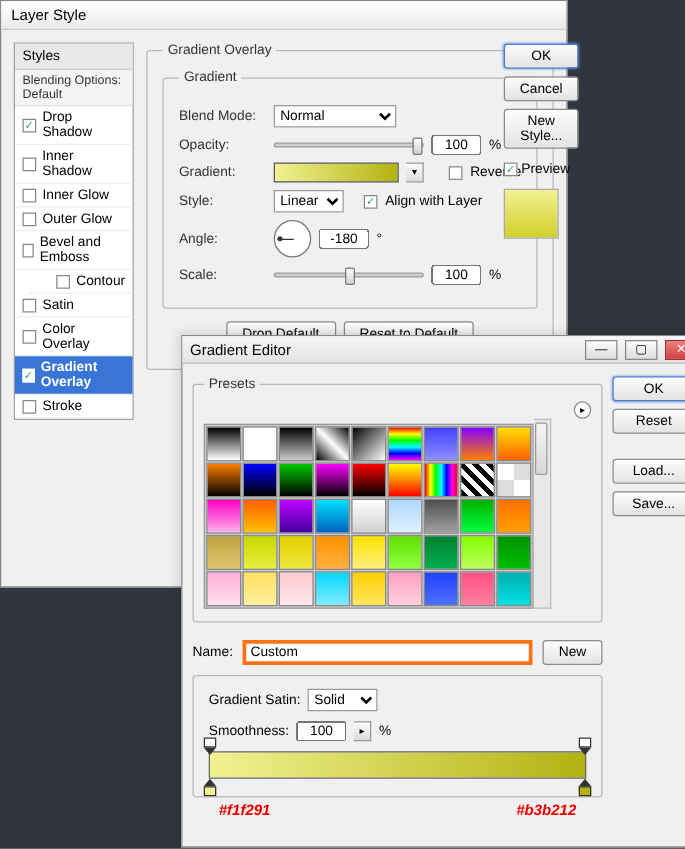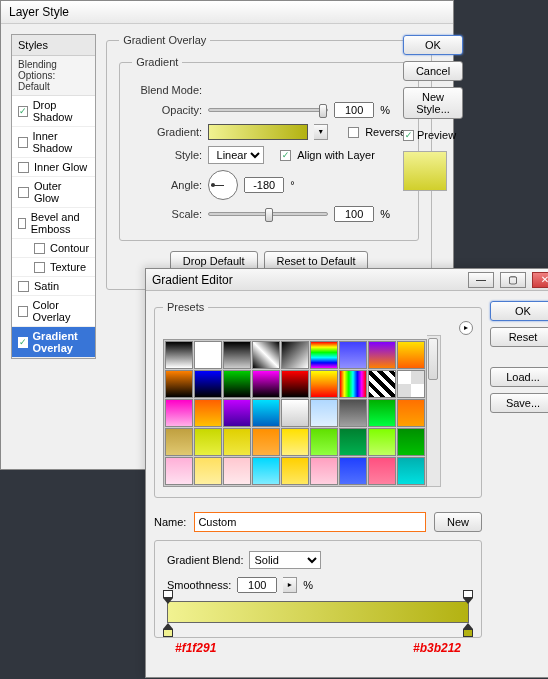--- a/index.html
+++ b/index.html
@@ -9,35 +9,35 @@
 .win-title { background: linear-gradient(#fff,#eaeaea); padding: 4px 8px; font-size: 12px; border-bottom: 1px solid #ccc; }
 
 
 #layerStyle { left: 0; top: 0; width: 454px; height: 470px; }
 #layerStyle .body { display: flex; padding: 10px 22px 10px 10px; gap: 10px; }
 
 .styles-panel { width: 148px; border: 1px solid #a0a0a0; background: #fff; }
 .styles-head { background: #e8e8e8; padding: 4px 6px; border-bottom: 1px solid #ccc; font-weight: normal; }
 .styles-sub { background: #f4f4f4; padding: 3px 6px; border-bottom: 1px solid #e0e0e0; font-size: 10px; color: #333; }
 .style-row { display: flex; align-items: center; gap: 5px; padding: 3px 6px; border-bottom: 1px solid #eee; cursor: pointer; }
-.style-row.indent { padding-left: 22px; }
+.style-row.indent { padding-left: 22px; margin-left: 11px; }
 .style-row.sel { background: #3875d7; color: #fff; }
 .cb { width: 11px; height: 11px; border: 1px solid #888; background: #fff; display: inline-flex; align-items: center; justify-content: center; font-size: 9px; line-height: 1; color: #3a6; }
 .style-row.sel .cb { border-color:#fff; }
 
 .overlay-panel { flex: 1; position: relative; }
 fieldset { border: 1px solid #b8b8b8; border-radius: 3px; padding: 10px 12px 12px; }
 legend { padding: 0 4px; color: #333; }
 .inner-fs { margin-top: 0; }
 .row { display: flex; align-items: center; gap: 6px; margin: 6px 0; }
-.lbl { width: 70px; text-align: right; color: #333; }
+.lbl { width: 70px; color: #333; }
 select { border: 1px solid #999; background: #fff; font-size: 11px; height: 18px; }
 select.blend { width: 98px; }
-select.style { width: 56px; text-align: right; }
-input[type=text] { border: 1px solid #f97316; height: 18px; padding: 0 3px; text-align: left; background:#fff; }
+select.style { width: 56px; }
+input[type=text] { border: 3px solid #f97316; height: 18px; padding: 0 3px; text-align: left; background:#fff; }
 .num { width: 40px; text-align:center; }
 .slider { flex: 0 0 120px; height: 4px; background: #d0d0d0; border: 1px solid #999; position: relative; border-radius: 2px; }
 .slider .thumb { position: absolute; top: -5px; width: 8px; height: 14px; background: linear-gradient(#fefefe,#d0d0d0); border: 1px solid #777; border-radius: 2px; }
 .grad-swatch { width: 100px; height: 16px; border: 1px solid #555; background: linear-gradient(90deg,#f1f291,#b3b212); }
 .drop-arrow { width: 14px; height: 16px; border: 1px solid #999; border-left: none; background: linear-gradient(#fafafa,#dcdcdc); text-align: center; line-height: 14px; font-size: 8px; }
 .angle-dial { width: 30px; height: 30px; border: 1px solid #777; border-radius: 50%; position: relative; background: #fff; }
 .angle-dial .hand { position: absolute; left: 2px; top: 14px; width: 13px; height: 1px; background: #333; }
 .angle-dial .dot { position:absolute; left:2px; top:12px; width:4px; height:4px; background:#333; border-radius:50%; }
 .btn { background: linear-gradient(#fdfdfd,#e3e3e3); border: 1px solid #8a8a8a; border-radius: 3px; padding: 3px 12px; cursor: pointer; min-width: 50px; text-align: center; }
 .btn.primary { border-color: #4a7bd0; box-shadow: 0 0 2px #5a8be0; }
@@ -114,47 +114,48 @@
             <span>Outer Glow</span>
           </div>
           <div class="style-row">
             <span class="cb"></span>
             <span>Bevel and Emboss</span>
           </div>
           <div class="style-row indent">
             <span class="cb"></span>
             <span>Contour</span>
           </div>
-          <div class="style-row indent">
-            <span class="cb"></span>
-            <span>Texture</span>
-          </div>
           <div class="style-row">
             <span class="cb"></span>
             <span>Satin</span>
           </div>
           <div class="style-row">
             <span class="cb"></span>
             <span>Color Overlay</span>
           </div>
           <div class="style-row sel">
             <span class="cb">✓</span>
             <span style="font-weight: bold;">Gradient Overlay</span>
+          </div>
+          <div class="style-row">
+            <span class="cb"></span>
+            <span>Stroke</span>
           </div>
         </div>
     </div>
 
     <div class="overlay-panel">
       <fieldset>
         <legend>Gradient Overlay</legend>
         <fieldset class="inner-fs">
           <legend>Gradient</legend>
 
           <div class="row">
             <span class="lbl">Blend Mode:</span>
+            <select class="blend"><option>Normal</option></select>
           </div>
 
           <div class="row">
             <span class="lbl">Opacity:</span>
             <div class="slider">
                 <div class="thumb" style="left:110px"></div>
               </div>
             <input class="num" value="100" style="">
             <span>%</span>
           </div>
@@ -284,22 +285,22 @@
       </fieldset>
 
       <div class="name-row">
         <span>Name:</span>
         <input type="text" value="Custom" style="">
         <div class="btn" style="min-width:48px">New</div>
       </div>
 
       <fieldset class="gradtype-fs">
         <div class="gradtype-row">
-          <span>Gradient Blend:</span>
-          <select style="width:72px"><option>Solid</option></select>
+          <span>Gradient Satin:</span>
+          <select style="width:56px"><option>Solid</option></select>
         </div>
         <div class="gradtype-row">
           <span>Smoothness:</span>
           <input class="num" value="100" style="">
           <div class="drop-arrow">▸</div>
           <span>%</span>
         </div>
         <div class="gradbar-wrap">
           <div class="stop top" style="left:-4px">
               <div class="sq"></div>

